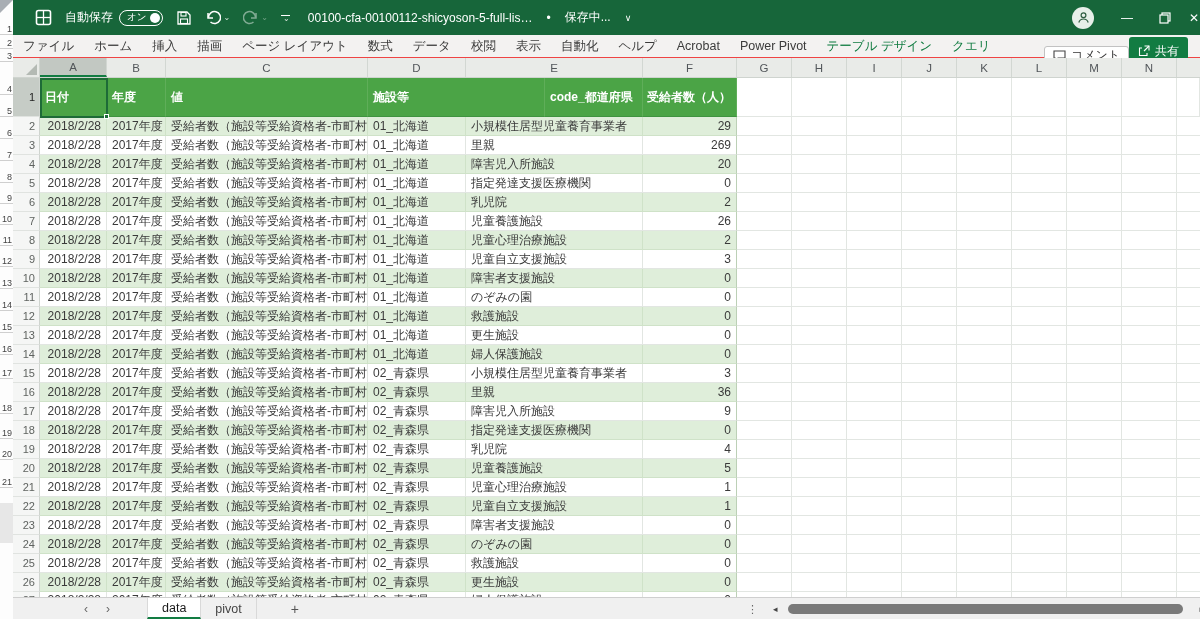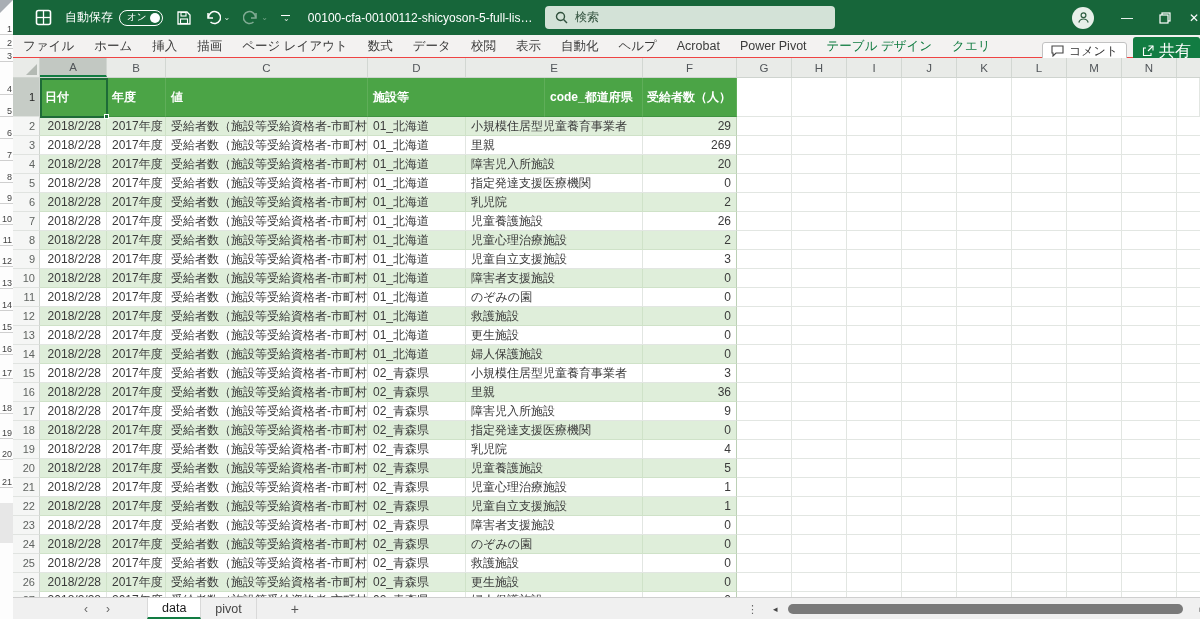--- a/index.html
+++ b/index.html
@@ -37,25 +37,25 @@
   .win-btn { width:38px; height:35px; display:flex; align-items:center; justify-content:center;
     color:#fff; font-size:12px; }
   .win-close { width:16px; overflow:hidden; justify-content:flex-start; padding-left:5px; }
 
   
   .ribbon { position:absolute; left:13px; top:35px; width:1187px; height:23px; background:#f3f2f1;
     border-bottom:1px solid #ef4444; display:flex; align-items:center; }
   .ribbon-tabs { display:flex; align-items:center; height:100%; }
   .ribbon-tab { padding:0 10px; font-size:12.5px; color:#3b3b3b; height:100%; display:flex; align-items:center; white-space:nowrap; }
   .ribbon-tab.contextual { color:#0f7b40; }
-  .ribbon-right { position:absolute; right:0; top:2px; display:flex; gap:6px; align-items:center; }
+  .ribbon-right { position:absolute; right:12px; top:2px; display:flex; align-items:flex-end; }
   .btn-comments { display:flex; align-items:center; gap:5px; background:#fff; border:1px solid #c2c2c2;
     border-radius:3px; height:19px; padding:0 8px; font-size:12px; color:#333; }
   .btn-share { display:flex; align-items:center; gap:5px; background:#127c42; border-radius:3px;
-    height:28px; padding:0 9px; font-size:16px; color:#fff; }
+    height:28px; padding:0 9px; font-size:12px; color:#fff; }
 
   
   .sheet { position:absolute; left:13px; top:58px; width:1187px; height:539px; background:#fff; overflow:hidden; }
   .colhead-row { display:flex; height:20px; background:#e9ebe8; border-bottom:1px solid #cfd4cf; }
   .corner-cell { position:relative; width:27px; border-right:1px solid #cfd4cf; background:#e9ebe8; }
   .corner-tri { position:absolute; right:2px; bottom:2px; width:0; height:0;
     border-bottom:11px solid #b4bab4; border-left:11px solid transparent; }
   .colhead { display:flex; align-items:center; justify-content:center; font-size:11.5px; color:#52565a;
     border-right:1px solid #d2d7d2; }
   .colhead.selected { background:#c2c8c2; border-bottom:2px solid #127c42; }
@@ -197,27 +197,20 @@
         <span style="width:9px;border-top:1.5px solid #fff;"></span>
         <span class="caret">⌄</span>
       </span>
     </div>
     <div class="doc-title">
       <span>00100-cfa-00100112-shicyoson-5-full-lis…</span>
       <span>•</span>
       <span>保存中...</span>
       <span style="font-size:9px;">∨</span>
     </div>
-    <div class="search-box">
-      <svg width="13" height="13" viewBox="0 0 13 13">
-          <circle cx="5.5" cy="5.5" r="4" fill="none" stroke="#30503c" stroke-width="1.4"></circle>
-          <line x1="8.6" y1="8.6" x2="12" y2="12" stroke="#30503c" stroke-width="1.4"></line>
-        </svg>
-      <span>検索</span>
-    </div>
     <div class="tb-right">
       <span class="avatar">
         <svg width="13" height="13" viewBox="0 0 13 13">
             <circle cx="6.5" cy="4.2" r="2.4" fill="none" stroke="#2e5c40" stroke-width="1.2"></circle>
             <path d="M1.8 11.5a4.9 4.9 0 0 1 9.4 0" fill="none" stroke="#2e5c40" stroke-width="1.2"></path>
           </svg>
       </span>
       <span class="win-btn">—</span>
       <span class="win-btn">
         <svg width="12" height="12" viewBox="0 0 12 12">

